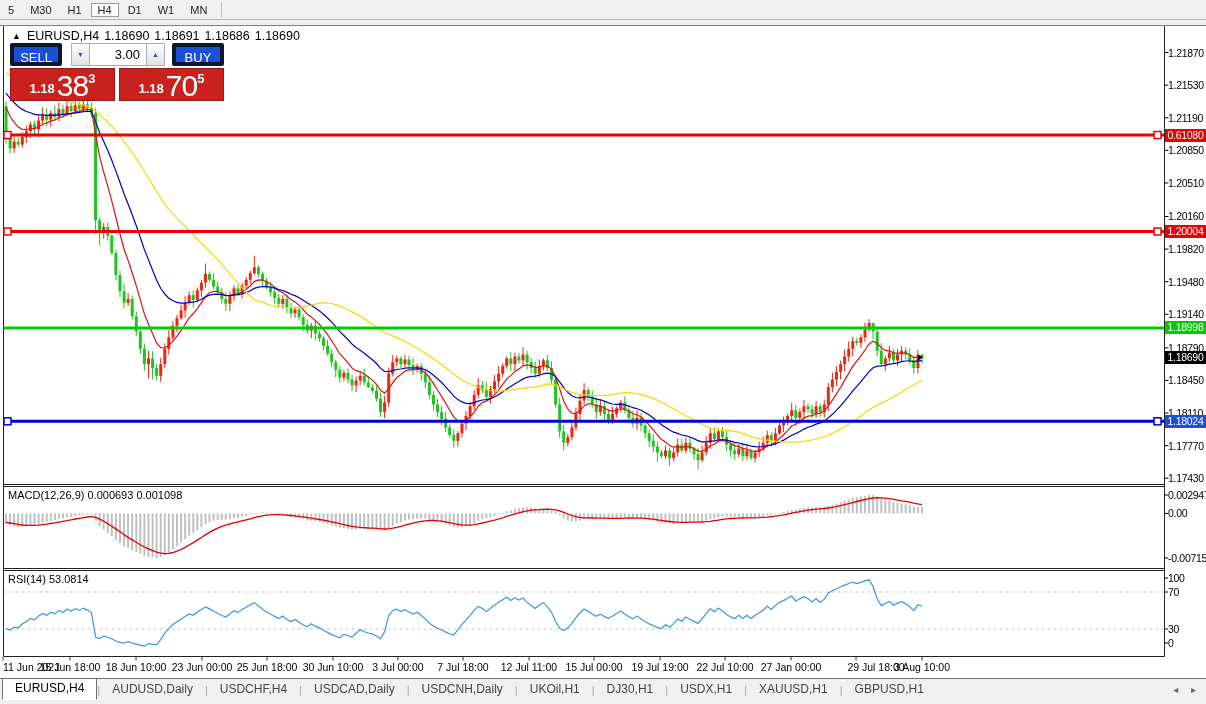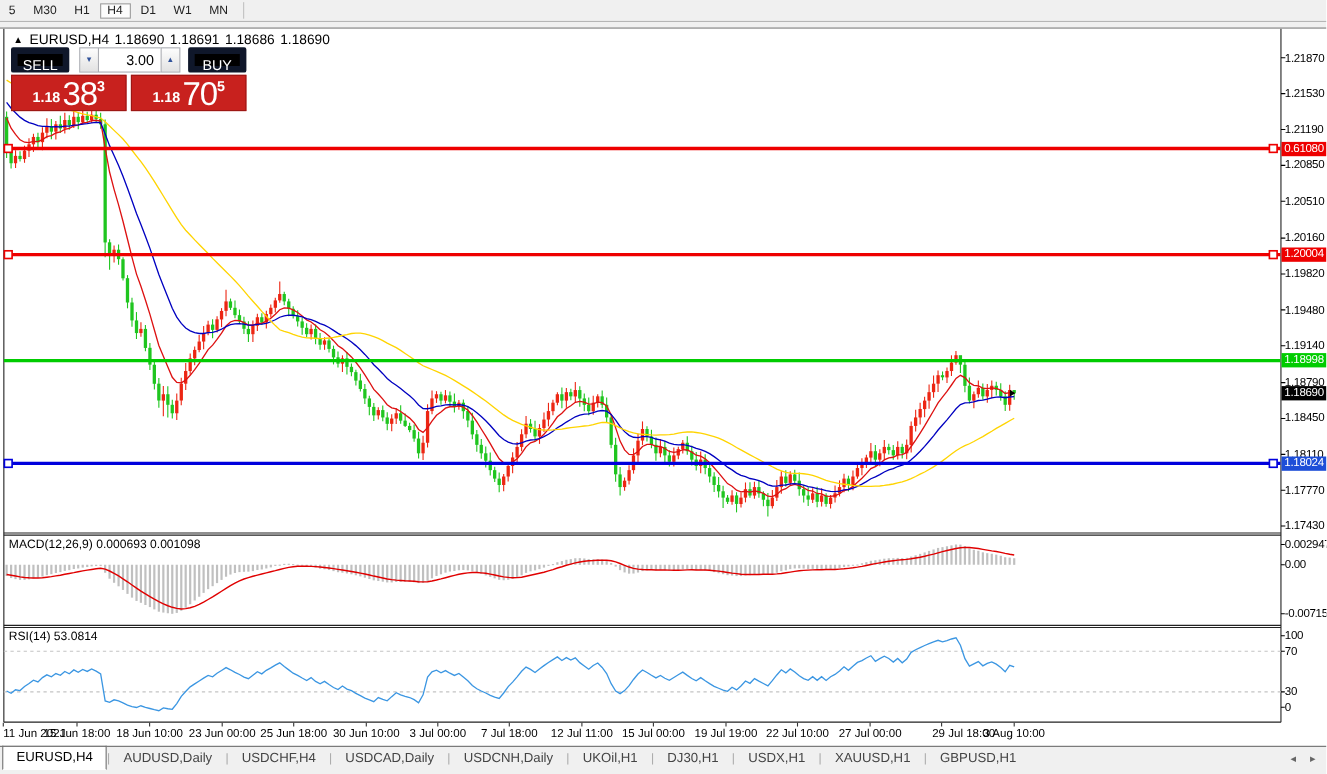--- a/index.html
+++ b/index.html
@@ -13,21 +13,21 @@
   .tsep{width:1px;height:15px;background:#c0c0c0;margin-left:6px;}
   .tbar2{position:absolute;top:20px;left:0;width:1206px;height:5px;background:#f0f0f0;
          border-bottom:1px solid #808080;z-index:29;}
   
   .chead{position:absolute;left:12px;top:29px;font-size:12.5px;color:#000;z-index:20;white-space:nowrap;}
   .chead .tri{font-size:9px;margin-right:6px;vertical-align:1px;}
   .chead span{margin-right:5px;}
   
   .tpanel{position:absolute;left:10px;top:43px;width:214px;z-index:25;}
   .trow1{display:flex;height:23px;align-items:stretch;}
-  .btn-sell,.btn-buy{width:52px;background:#000000;border:6px solid #0f172a;color:#fff;
+  .btn-sell,.btn-buy{width:52px;background:#1d4ed8;border:4px solid #0f172a;color:#fff;
         font-size:13px;text-align:center;line-height:21px;border-radius:2px;}
   .spin{width:20px;background:linear-gradient(#fdfdfd,#e2e2e2);border:1px solid #abadb3;
         font-size:7px;color:#31539b;text-align:center;line-height:21px;}
   .spin.dn{margin-left:9px;}
   .vol{width:50px;background:#fff;border:1px solid #abadb3;border-left:none;border-right:none;
        font-size:13px;text-align:right;padding:0 6px 0 0;font-family:"Liberation Sans",sans-serif;}
   .btn-buy{margin-left:7px;}
   .trow2{display:flex;margin-top:2px;height:33px;}
   .pbox{width:105px;background:#c8211e;border:1px solid #9d1714;color:#fff;display:flex;
         align-items:flex-end;justify-content:center;padding-bottom:1px;box-sizing:border-box;}
@@ -861,21 +861,21 @@
       <div class="datelbl" style="left: 136px; top: 661px;">18 Jun 10:00</div>
       <div class="datelbl" style="left: 202px; top: 661px;">23 Jun 00:00</div>
       <div class="datelbl" style="left: 267px; top: 661px;">25 Jun 18:00</div>
       <div class="datelbl" style="left: 333px; top: 661px;">30 Jun 10:00</div>
       <div class="datelbl" style="left: 398px; top: 661px;">3 Jul 00:00</div>
       <div class="datelbl" style="left: 463px; top: 661px;">7 Jul 18:00</div>
       <div class="datelbl" style="left: 529px; top: 661px;">12 Jul 11:00</div>
       <div class="datelbl" style="left: 594px; top: 661px;">15 Jul 00:00</div>
       <div class="datelbl" style="left: 660px; top: 661px;">19 Jul 19:00</div>
       <div class="datelbl" style="left: 725px; top: 661px;">22 Jul 10:00</div>
-      <div class="datelbl" style="left: 791px; top: 661px;">27 Jul 00:00</div>
+      <div class="datelbl" style="left: 791px; top: 661px;">27 Jan 00:00</div>
       <div class="datelbl" style="left: 876px; top: 661px;">29 Jul 18:00</div>
       <div class="datelbl" style="left: 922px; top: 661px;">3 Aug 10:00</div>
     </div>
   <div class="hit" style="left:4px;top:26px;width:1160px;height:458px;"></div>
   <div class="hit" style="left:1164px;top:26px;width:42px;height:631px;"></div>
   <div class="hit" style="left:0;top:657px;width:1164px;height:20px;"></div>
 
   <div class="chead">
     <span class="tri">▲</span><span>EURUSD,H4</span><span>1.18690</span><span>1.18691</span><span>1.18686</span><span>1.18690</span>
   </div>

